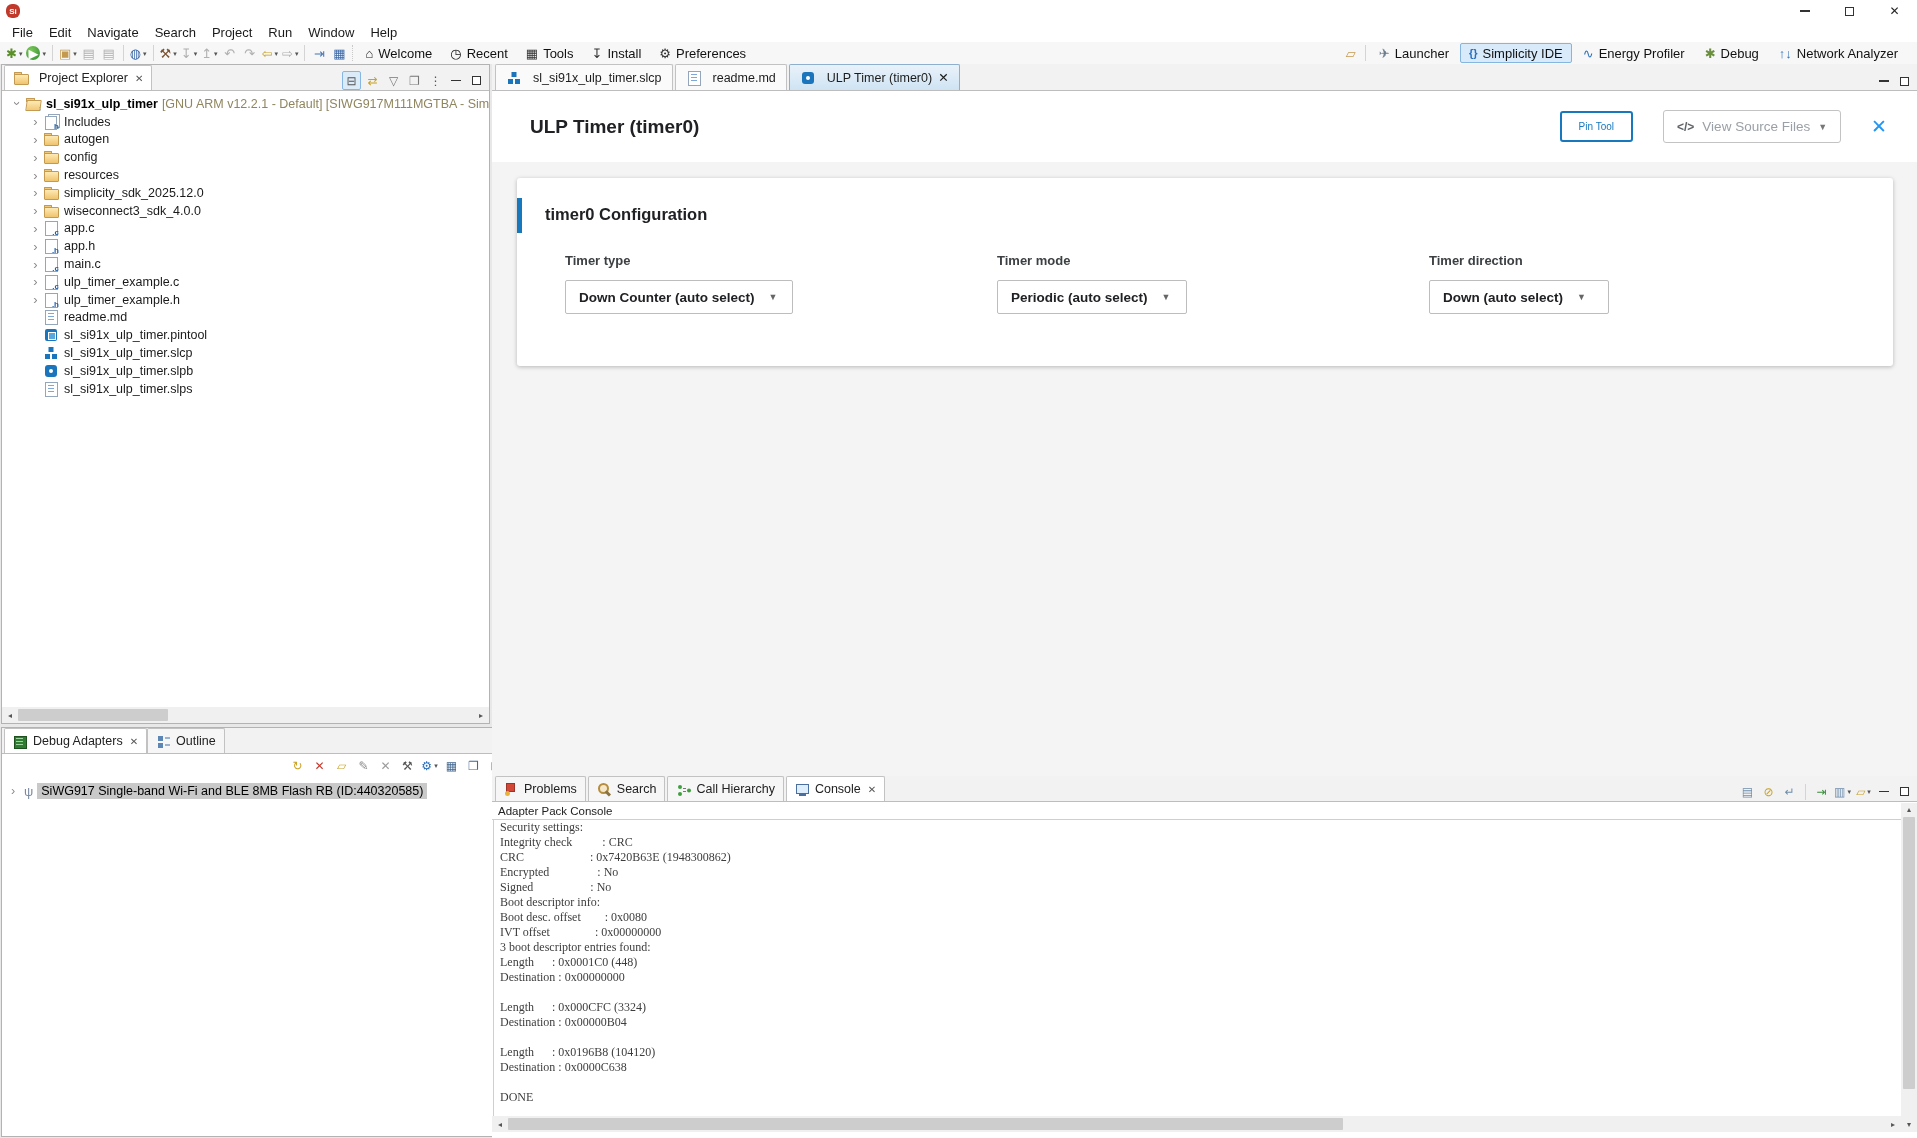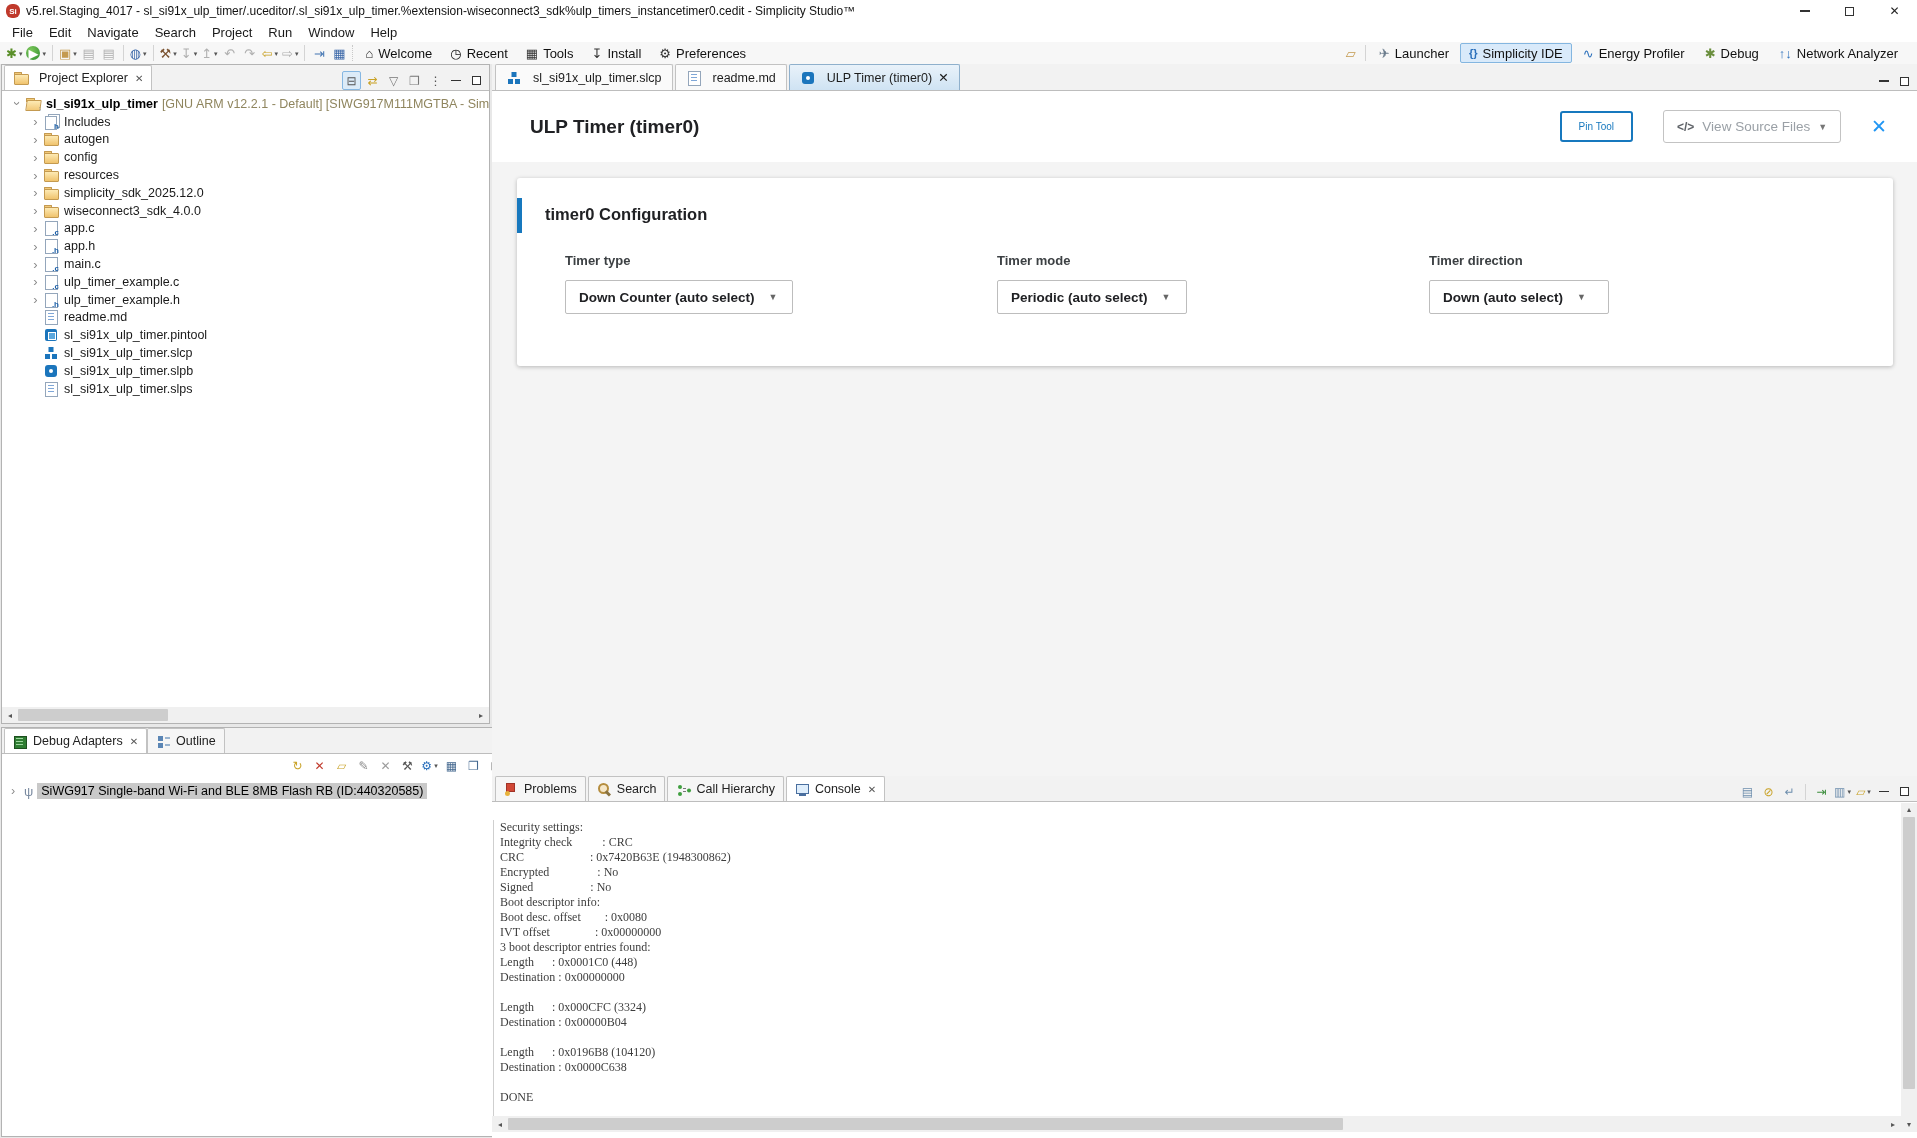--- a/index.html
+++ b/index.html
@@ -179,21 +179,20 @@
   #console-vscroll { position:absolute; right:0; top:27px; bottom:6px; width:16px; background:#f0f0f0;
     display:flex; flex-direction:column; align-items:center; }
   #console-vscroll .arr { height:14px; color:#555; font-size:8px; line-height:14px; }
   .vthumb { width:12px; background:#cdcdcd; border-radius:1px; }
 </style>
 </head>
 <body>
 
 <div id="titlebar">
   <span class="appicon">Si</span>
-  <span class="ttl">v5.rel.Staging_4017 - sl_si91x_ulp_timer/.uceditor/.sl_si91x_ulp_timer.%extension-wiseconnect3_sdk%ulp_timers_instancetimer0.cedit - Simplicity Studio™</span>
   <span class="winbtns">
     <span class="winbtn">
         <span class="sh-min"></span>
       </span>
     <span class="winbtn">
         <span class="sh-max"></span>
       </span>
     <span class="winbtn">
         <span class="sh-close">✕</span>
       </span>
@@ -633,20 +632,21 @@
             <span class="bar-ic has-dd" style="color: rgb(201, 162, 39);">▱</span>
         </span>
         <span class="mmwrap">
             <span class="sh-min"></span>
           </span>
         <span class="mmwrap">
             <span class="sh-max"></span>
           </span>
       </span>
     </div>
+    <div id="console-sub">Adapter Pack Console</div>
     <pre id="console-pre">Security settings:
 Integrity check          : CRC
 CRC                      : 0x7420B63E (1948300862)
 Encrypted                : No
 Signed                   : No
 Boot descriptor info:
 Boot desc. offset        : 0x0080
 IVT offset               : 0x00000000
 3 boot descriptor entries found:
 Length      : 0x0001C0 (448)

